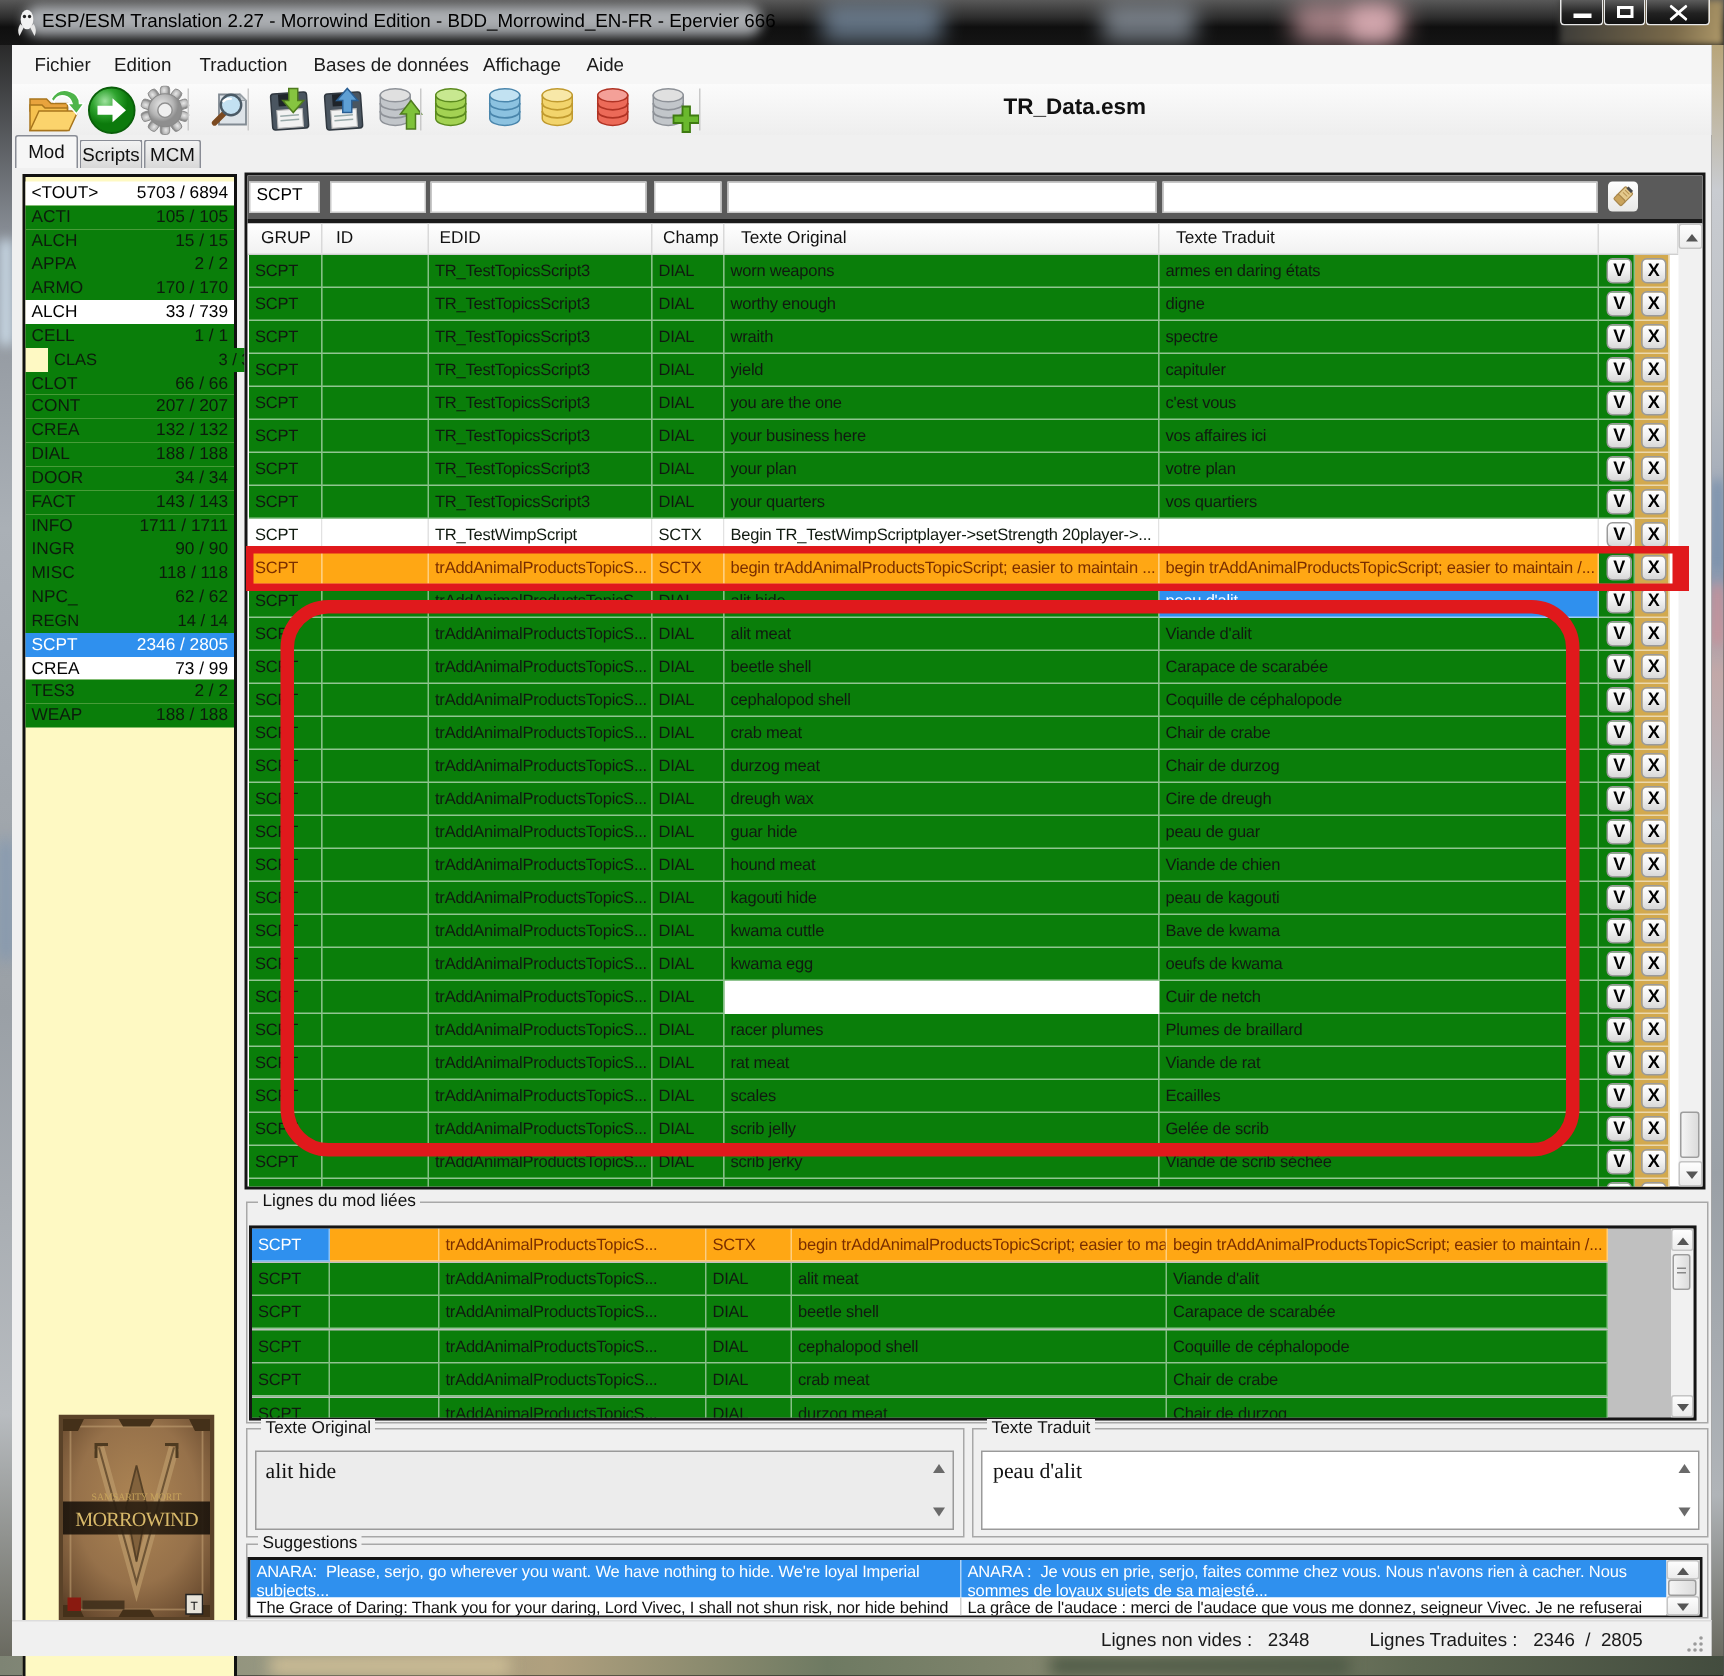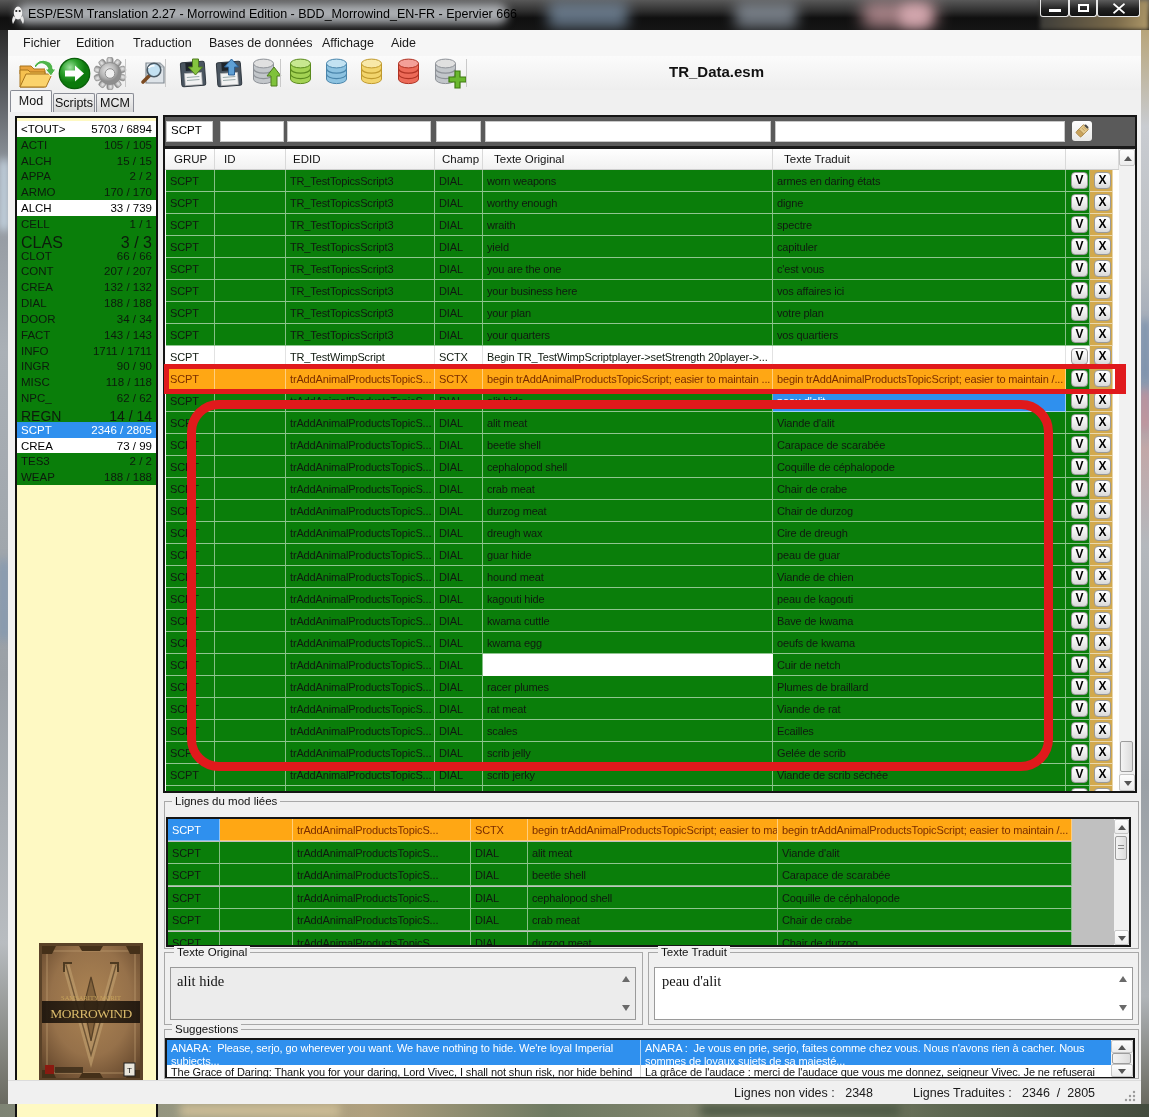--- a/index.html
+++ b/index.html
@@ -224,21 +224,21 @@
         <span class="a" style="right:4px;top:1.5px">170 / 170</span>
       </div>
 <div class="a" style="left:0;top:82px;width:139px;height:16px;background:#fff;color:#000;font-size:11.5px">
         <span class="a" style="left:4px;top:1.5px">ALCH</span>
         <span class="a" style="right:4px;top:1.5px">33 / 739</span>
       </div>
 <div class="a" style="left:0;top:98px;width:139px;height:16px;background:#0a7e0a;color:#0c1c0c;font-size:11.5px">
         <span class="a" style="left:4px;top:1.5px">CELL</span>
         <span class="a" style="right:4px;top:1.5px">1 / 1</span>
       </div>
-<div class="a" style="left:0;top:114px;width:139px;height:16px;background:#0a7e0a;color:#0c1c0c;font-size:16px">
+<div class="a" style="left:15px;top:114px;width:139px;height:16px;background:#0a7e0a;color:#0c1c0c;font-size:11px">
         <span class="a" style="left:4px;top:1.5px">CLAS</span>
         <span class="a" style="right:4px;top:1.5px">3 / 3</span>
       </div>
 <div class="a" style="left:0;top:130px;width:139px;height:15px;background:#0a7e0a;color:#0c1c0c;font-size:11.5px">
         <span class="a" style="left:4px;top:1.5px">CLOT</span>
         <span class="a" style="right:4px;top:1.5px">66 / 66</span>
       </div>
 <div class="a" style="left:0;top:145px;width:139px;height:16px;background:#0a7e0a;color:#0c1c0c;font-size:11.5px">
         <span class="a" style="left:4px;top:1.5px">CONT</span>
         <span class="a" style="right:4px;top:1.5px">207 / 207</span>
@@ -268,21 +268,21 @@
         <span class="a" style="right:4px;top:1.5px">90 / 90</span>
       </div>
 <div class="a" style="left:0;top:256px;width:139px;height:16px;background:#0a7e0a;color:#0c1c0c;font-size:11.5px">
         <span class="a" style="left:4px;top:1.5px">MISC</span>
         <span class="a" style="right:4px;top:1.5px">118 / 118</span>
       </div>
 <div class="a" style="left:0;top:272px;width:139px;height:16px;background:#0a7e0a;color:#0c1c0c;font-size:11.5px">
         <span class="a" style="left:4px;top:1.5px">NPC_</span>
         <span class="a" style="right:4px;top:1.5px">62 / 62</span>
       </div>
-<div class="a" style="left:0;top:288px;width:139px;height:16px;background:#0a7e0a;color:#0c1c0c;font-size:14px">
+<div class="a" style="left:0;top:288px;width:139px;height:16px;background:#0a7e0a;color:#0c1c0c;font-size:11px">
         <span class="a" style="left:4px;top:1.5px">REGN</span>
         <span class="a" style="right:4px;top:1.5px">14 / 14</span>
       </div>
 <div class="a" style="left:0;top:304px;width:139px;height:16px;background:#2f90ee;color:#fff;font-size:11.5px">
         <span class="a" style="left:4px;top:1.5px">SCPT</span>
         <span class="a" style="right:4px;top:1.5px">2346 / 2805</span>
       </div>
 <div class="a" style="left:0;top:320px;width:139px;height:15px;background:#fff;color:#000;font-size:11.5px">
         <span class="a" style="left:4px;top:1.5px">CREA</span>
         <span class="a" style="right:4px;top:1.5px">73 / 99</span>

